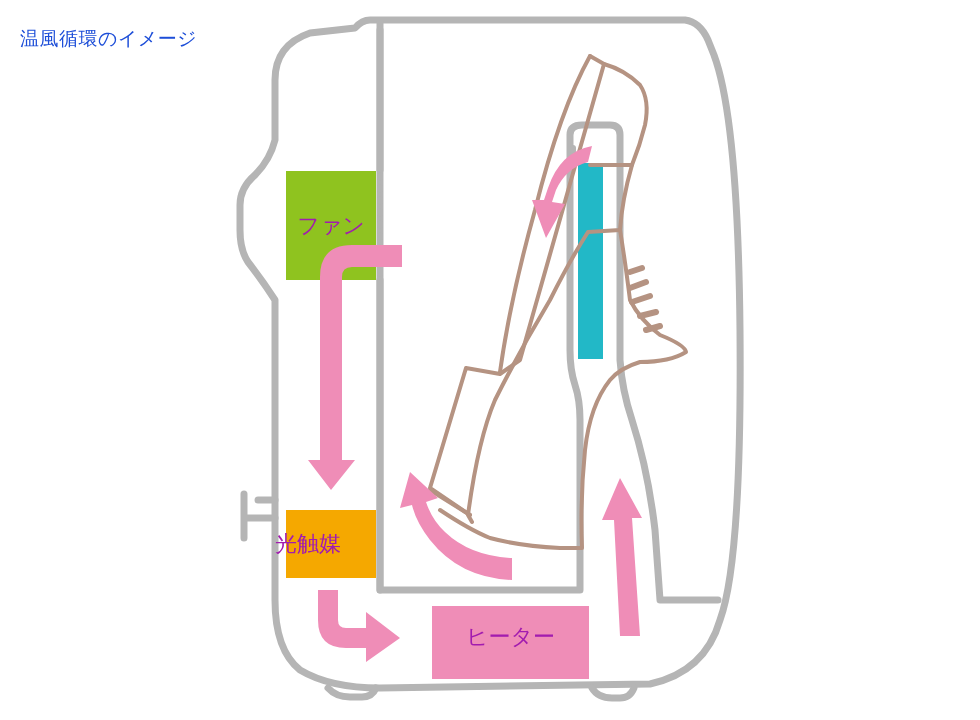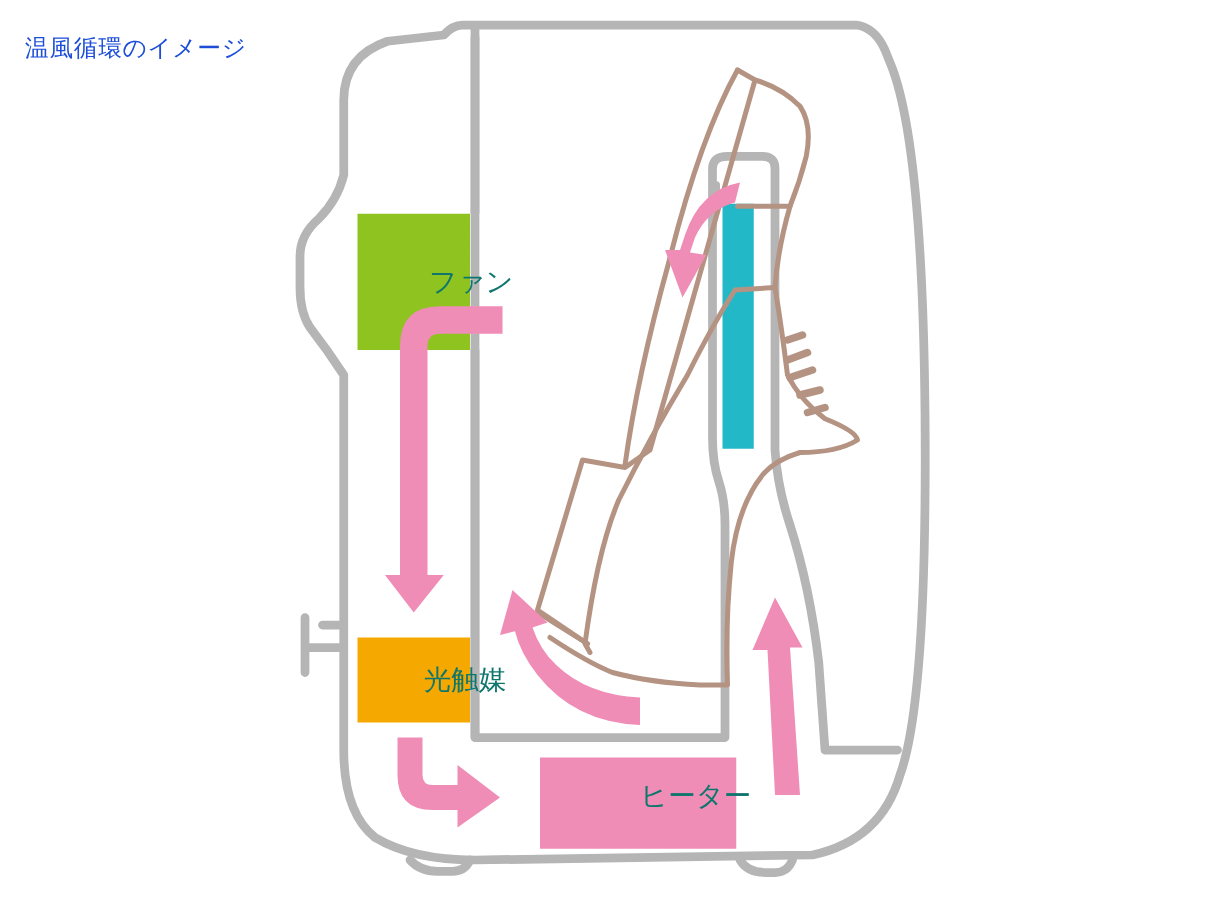--- a/index.html
+++ b/index.html
@@ -1,22 +1,22 @@
 <!DOCTYPE html>
 <html><head>
   <meta charset="utf-8">
   <style>
     html, body { margin: 0; padding: 0; background: #ffffff; }
     body { width: 980px; height: 720px; position: relative; overflow: hidden;
            font-family: "DejaVu Sans", "Liberation Sans", sans-serif; }
     .title { position: absolute; left: 20px; top: 26px; font-size: 19px; color: #1d4ed8;
              letter-spacing: 0.5px; }
     svg.diagram { position: absolute; left: 0; top: 0; }
-    .box-label { position: absolute; color: #0f766e; font-size: 22px; display: flex;
-                 align-items: center; justify-content: center; margin-left: 46px; }
+    .box-label { position: absolute; color: #a21caf; font-size: 22px; display: flex;
+                 align-items: center; justify-content: center; }
   </style>
 </head>
 <body>
 
 <div class="title">温風循環のイメージ</div>
 
 <svg class="diagram" width="980" height="720" viewBox="0 0 980 720">
 
   <g fill="none" stroke="#b5b5b5" stroke-width="7" stroke-linejoin="round" stroke-linecap="round">
 
@@ -79,14 +79,14 @@
 
     <path d="M 620 636 L 614 520 L 602 520 L 620 478 L 642 518 L 632 518 L 640 636 Z"></path>
 
     <path d="M 512 558 L 512 580 Q 460 578 430 540 Q 416 522 412 505 L 400 508 L 410 472 L 438 498 L 426 502 Q 432 520 445 532 Q 470 556 512 558 Z"></path>
 
     <path d="M 592 146 L 588 162 Q 566 168 556 190 L 552 202 L 565 204 L 546 238 L 532 200 L 544 200 L 548 188 Q 560 152 592 146 Z"></path>
   </g>
 </svg>
 
 <div class="box-label" style="left:286px; top:171px; width:90px; height:109px;">ファン</div>
-<div class="box-label" style="left:286px; top:510px; width:80px; height:68px;">光触媒</div>
+<div class="box-label" style="left:268px; top:510px; width:80px; height:68px;">光触媒</div>
 <div class="box-label" style="left:432px; top:606px; width:157px; height:61px;">ヒーター</div>
 
 </body></html>

